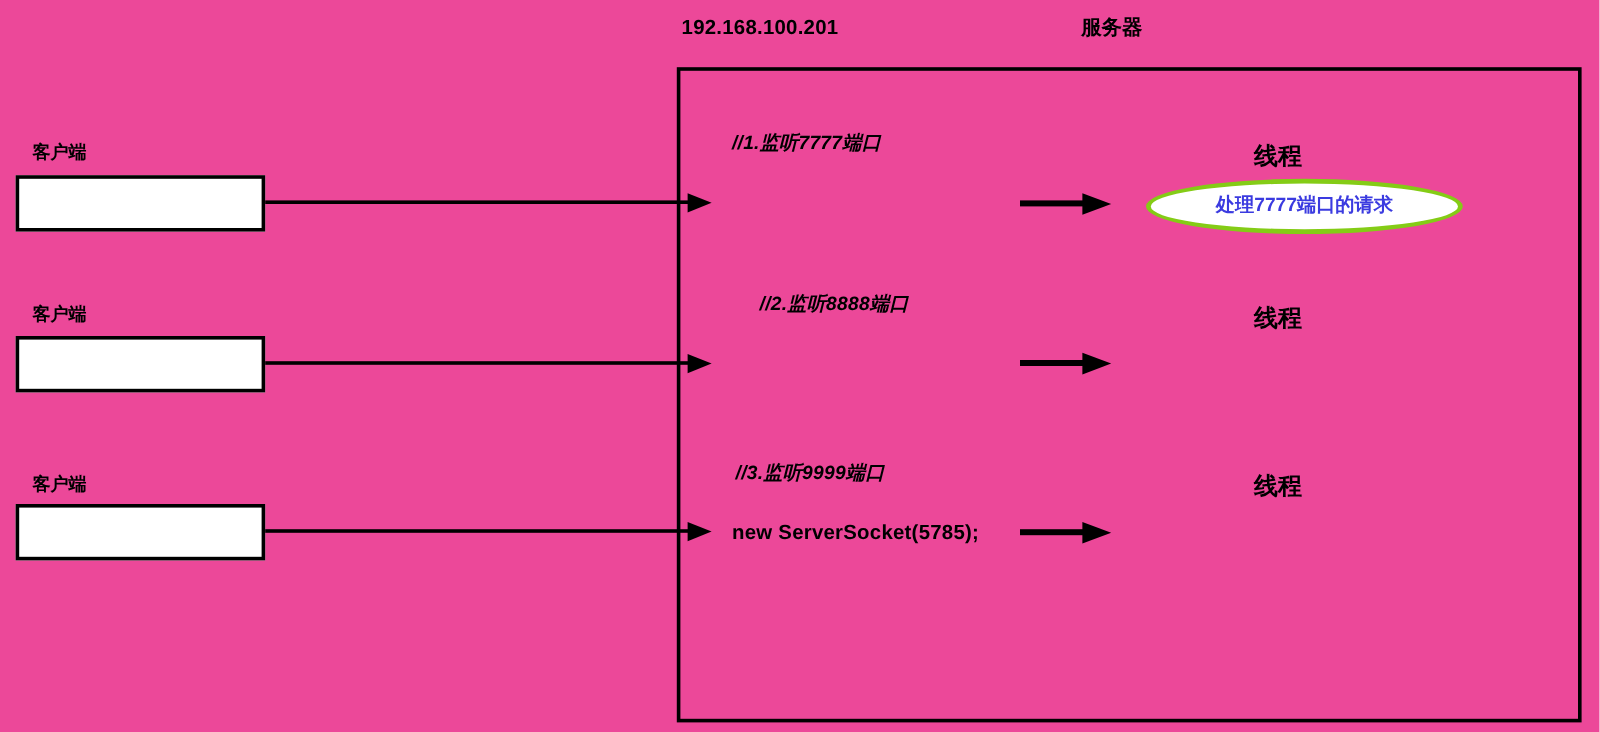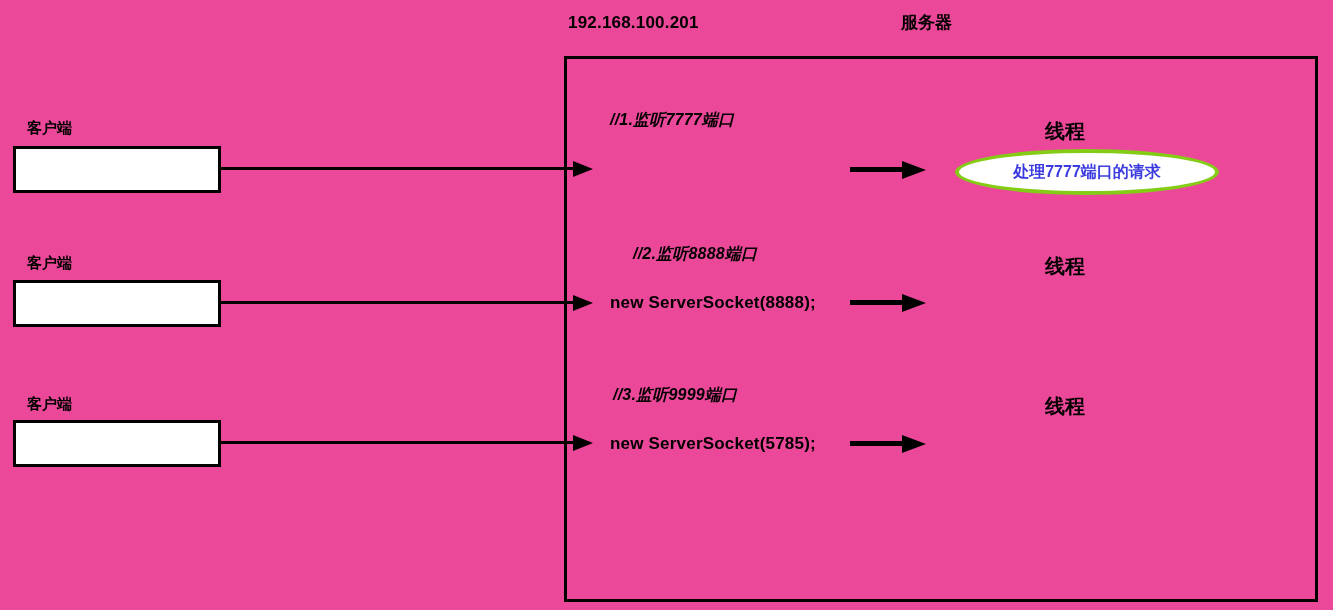--- a/index.html
+++ b/index.html
@@ -196,21 +196,20 @@
   <div class="short-arrow" style="top:161px;">
     <div class="shaft"></div>
     <div class="head"></div>
   </div>
   <div class="lbl thread-label" style="top:121px;">线程</div>
   <div class="thread-ellipse" style="top:149px;">
     <span class="thread-text">处理7777端口的请求</span>
   </div>
 
   <div class="lbl comment" style="left:613px; top:246px;margin-left:20px;">//2.监听8888端口</div>
-  <div class="lbl code" style="left:610px; top:294px;">new ServerSocket(8888);</div>
   <div class="short-arrow" style="top:294px;">
     <div class="shaft"></div>
     <div class="head"></div>
   </div>
   <div class="lbl thread-label" style="top:256px;">线程</div>
 
   <div class="lbl comment" style="left:613px; top:387px;">//3.监听9999端口</div>
   <div class="lbl code" style="left:610px; top:435px;">new ServerSocket(5785);</div>
   <div class="short-arrow" style="top:435px;">
     <div class="shaft"></div>

